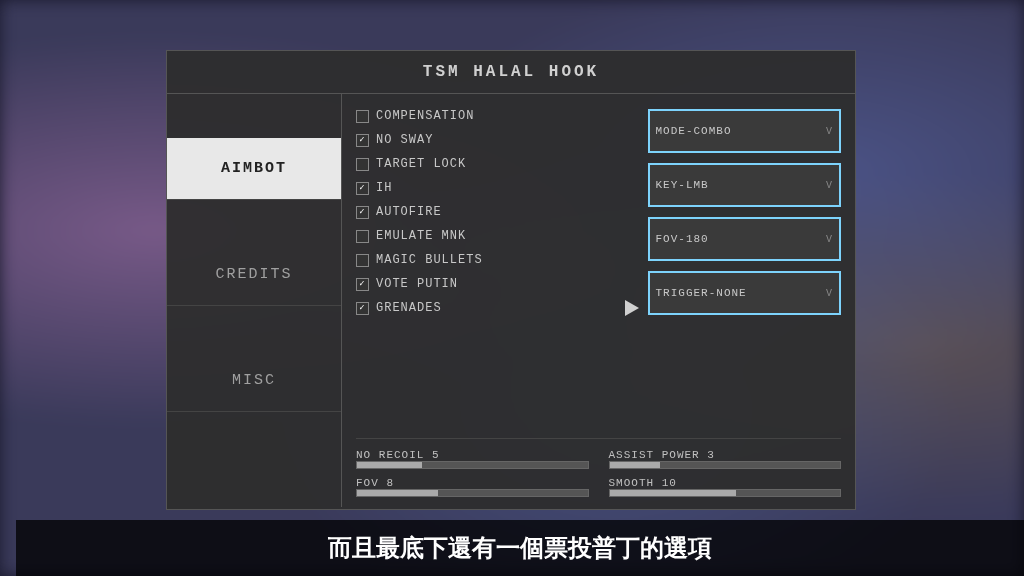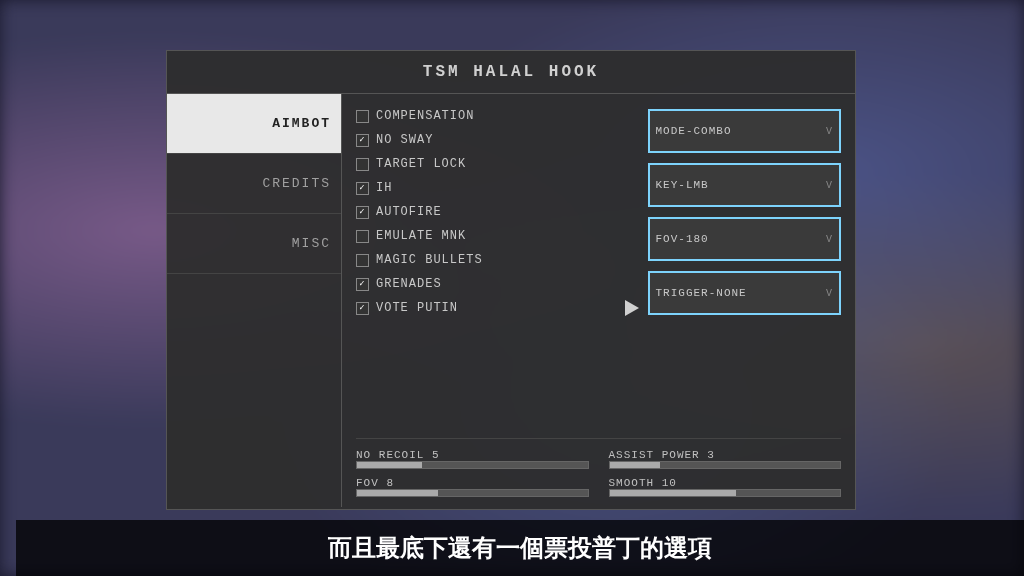--- a/index.html
+++ b/index.html
@@ -70,26 +70,27 @@
 
     
     .nav-sidebar {
       width: 175px;
       border-right: 1px solid #555;
       flex-shrink: 0;
     }
 
     .nav-item {
       padding: 22px 10px;
-      text-align: right;
+      text-align: center;
       color: #a0a0a0;
-      font-size: 13px;
+      font-size: 15px;
       letter-spacing: 2px;
       border-bottom: 1px solid #444;
       cursor: pointer;
+      margin-top: 44px;
     }
 
     .nav-item.active {
       background: #e8e8e8;
       color: #222;
       font-weight: bold;
     }
 
     
     .content-area {
@@ -267,25 +268,25 @@
           <div class="option-row">
             <div class="checkbox"></div>
             <span>EMULATE MNK</span>
           </div>
           <div class="option-row">
             <div class="checkbox"></div>
             <span>MAGIC BULLETS</span>
           </div>
           <div class="option-row">
             <div class="checkbox checked"></div>
+            <span>VOTE PUTIN</span>
+          </div>
+          <div class="option-row">
+            <div class="checkbox checked"></div>
             <span>GRENADES</span>
-          </div>
-          <div class="option-row">
-            <div class="checkbox checked"></div>
-            <span>VOTE PUTIN</span>
           </div>
         </div>
 
         <div class="options-right">
           <div class="dropdown-row">
             <button class="dropdown-btn">
               <span>MODE-COMBO</span>
               <span class="arrow">V</span>
             </button>
           </div>

